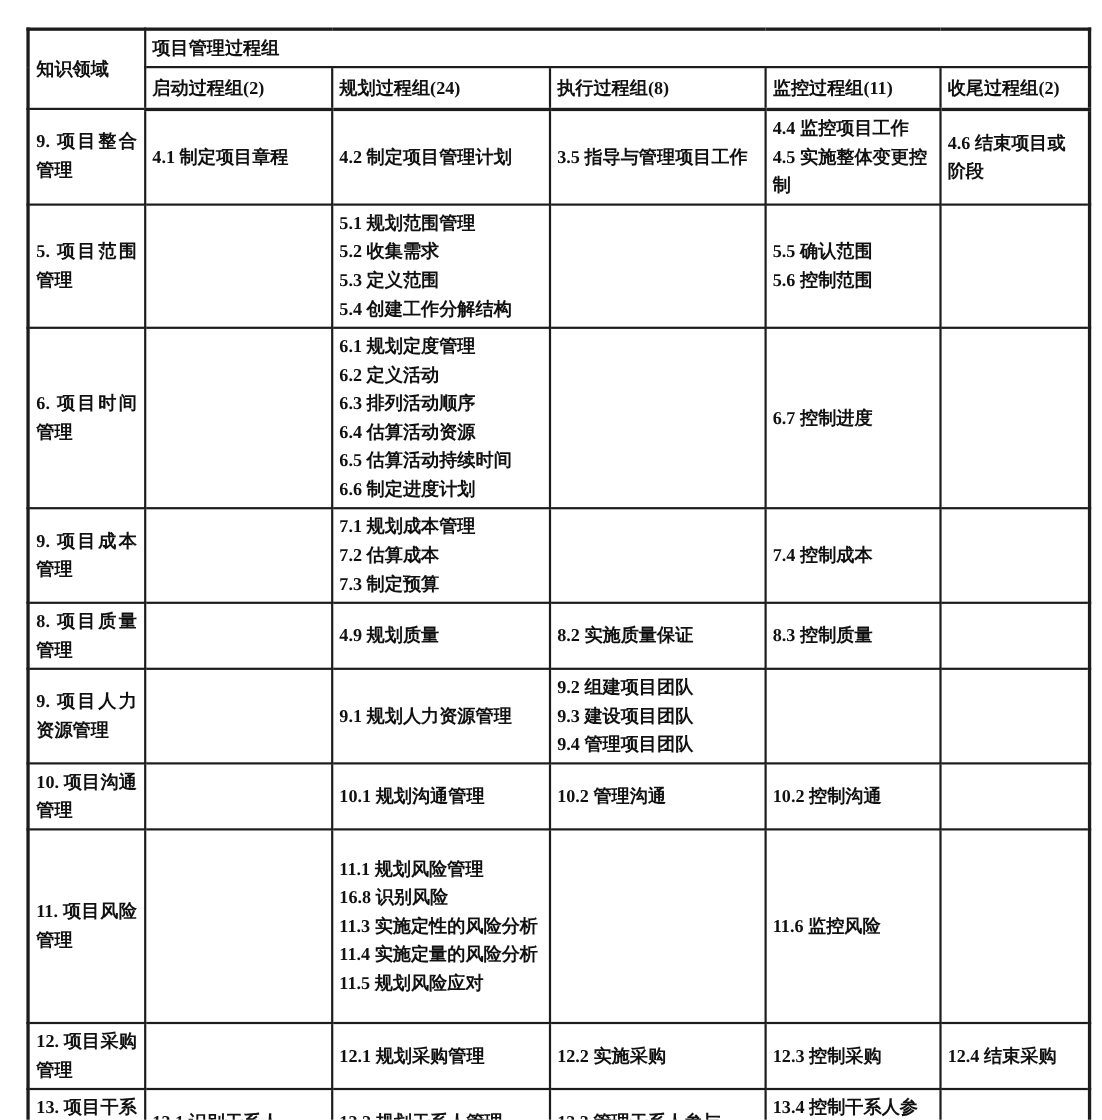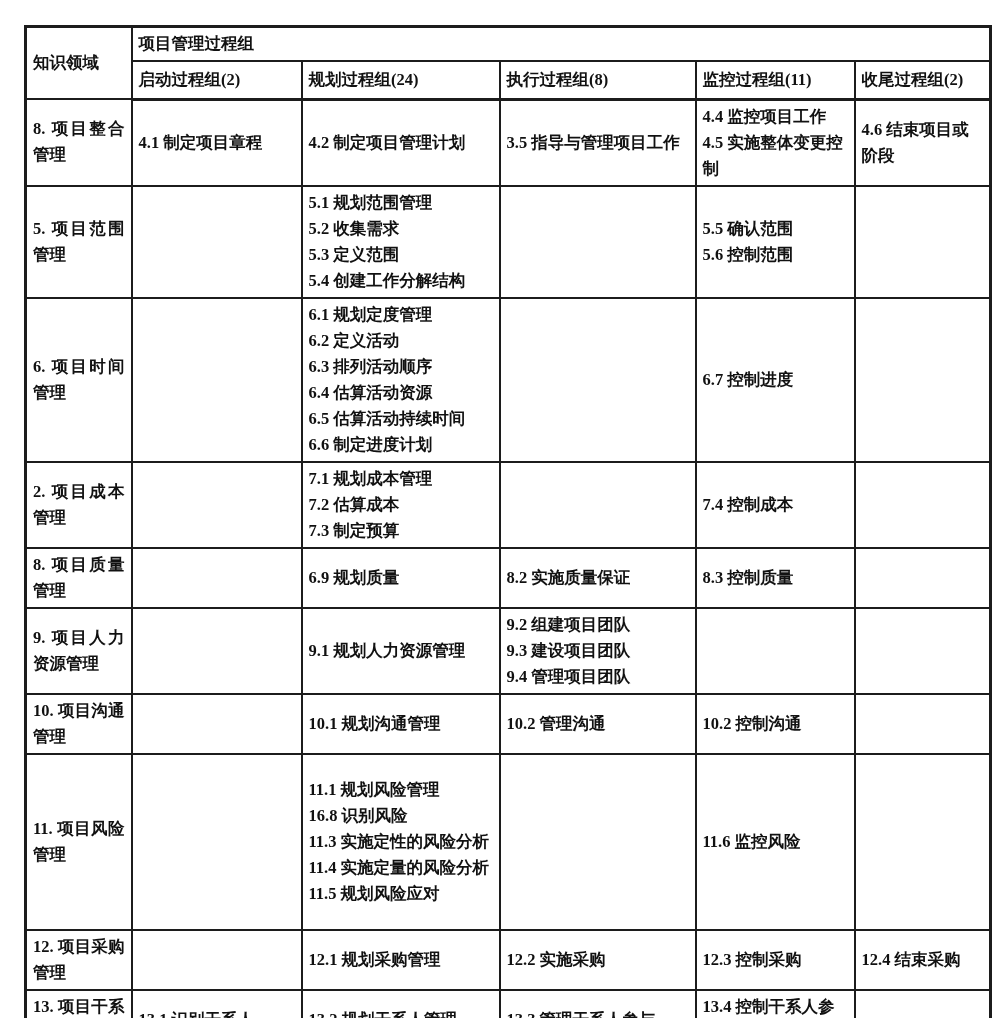--- a/index.html
+++ b/index.html
@@ -112,21 +112,21 @@
       <tr class="subheader-row">
         <th>启动过程组(2)</th>
         <th>规划过程组(24)</th>
         <th>执行过程组(8)</th>
         <th>监控过程组(11)</th>
         <th>收尾过程组(2)</th>
       </tr>
     </thead>
     <tbody>
         <tr>
-          <td class="area-cell">8. 项目整合管理</td>
+          <td class="area-cell">9. 项目整合管理</td>
           <td class="process-cell">
             <div class="cell-inner">
               <div class="process-item">4.1 制定项目章程</div>
             </div>
           </td>
           <td class="process-cell">
             <div class="cell-inner">
               <div class="process-item">4.2 制定项目管理计划</div>
             </div>
           </td>
@@ -194,21 +194,21 @@
           <td class="process-cell">
             <div class="cell-inner">
               <div class="process-item">6.7 控制进度</div>
             </div>
           </td>
           <td class="process-cell">
             <div class="cell-inner"></div>
           </td>
         </tr>
         <tr>
-          <td class="area-cell">2. 项目成本管理</td>
+          <td class="area-cell">9. 项目成本管理</td>
           <td class="process-cell">
             <div class="cell-inner"></div>
           </td>
           <td class="process-cell">
             <div class="cell-inner">
               <div class="process-item">7.1 规划成本管理</div>
               <div class="process-item">7.2 估算成本</div>
               <div class="process-item">7.3 制定预算</div>
             </div>
           </td>
@@ -224,21 +224,21 @@
             <div class="cell-inner"></div>
           </td>
         </tr>
         <tr>
           <td class="area-cell">8. 项目质量管理</td>
           <td class="process-cell">
             <div class="cell-inner"></div>
           </td>
           <td class="process-cell">
             <div class="cell-inner">
-              <div class="process-item">6.9 规划质量</div>
+              <div class="process-item">4.9 规划质量</div>
             </div>
           </td>
           <td class="process-cell">
             <div class="cell-inner">
               <div class="process-item">8.2 实施质量保证</div>
             </div>
           </td>
           <td class="process-cell">
             <div class="cell-inner">
               <div class="process-item">8.3 控制质量</div>

